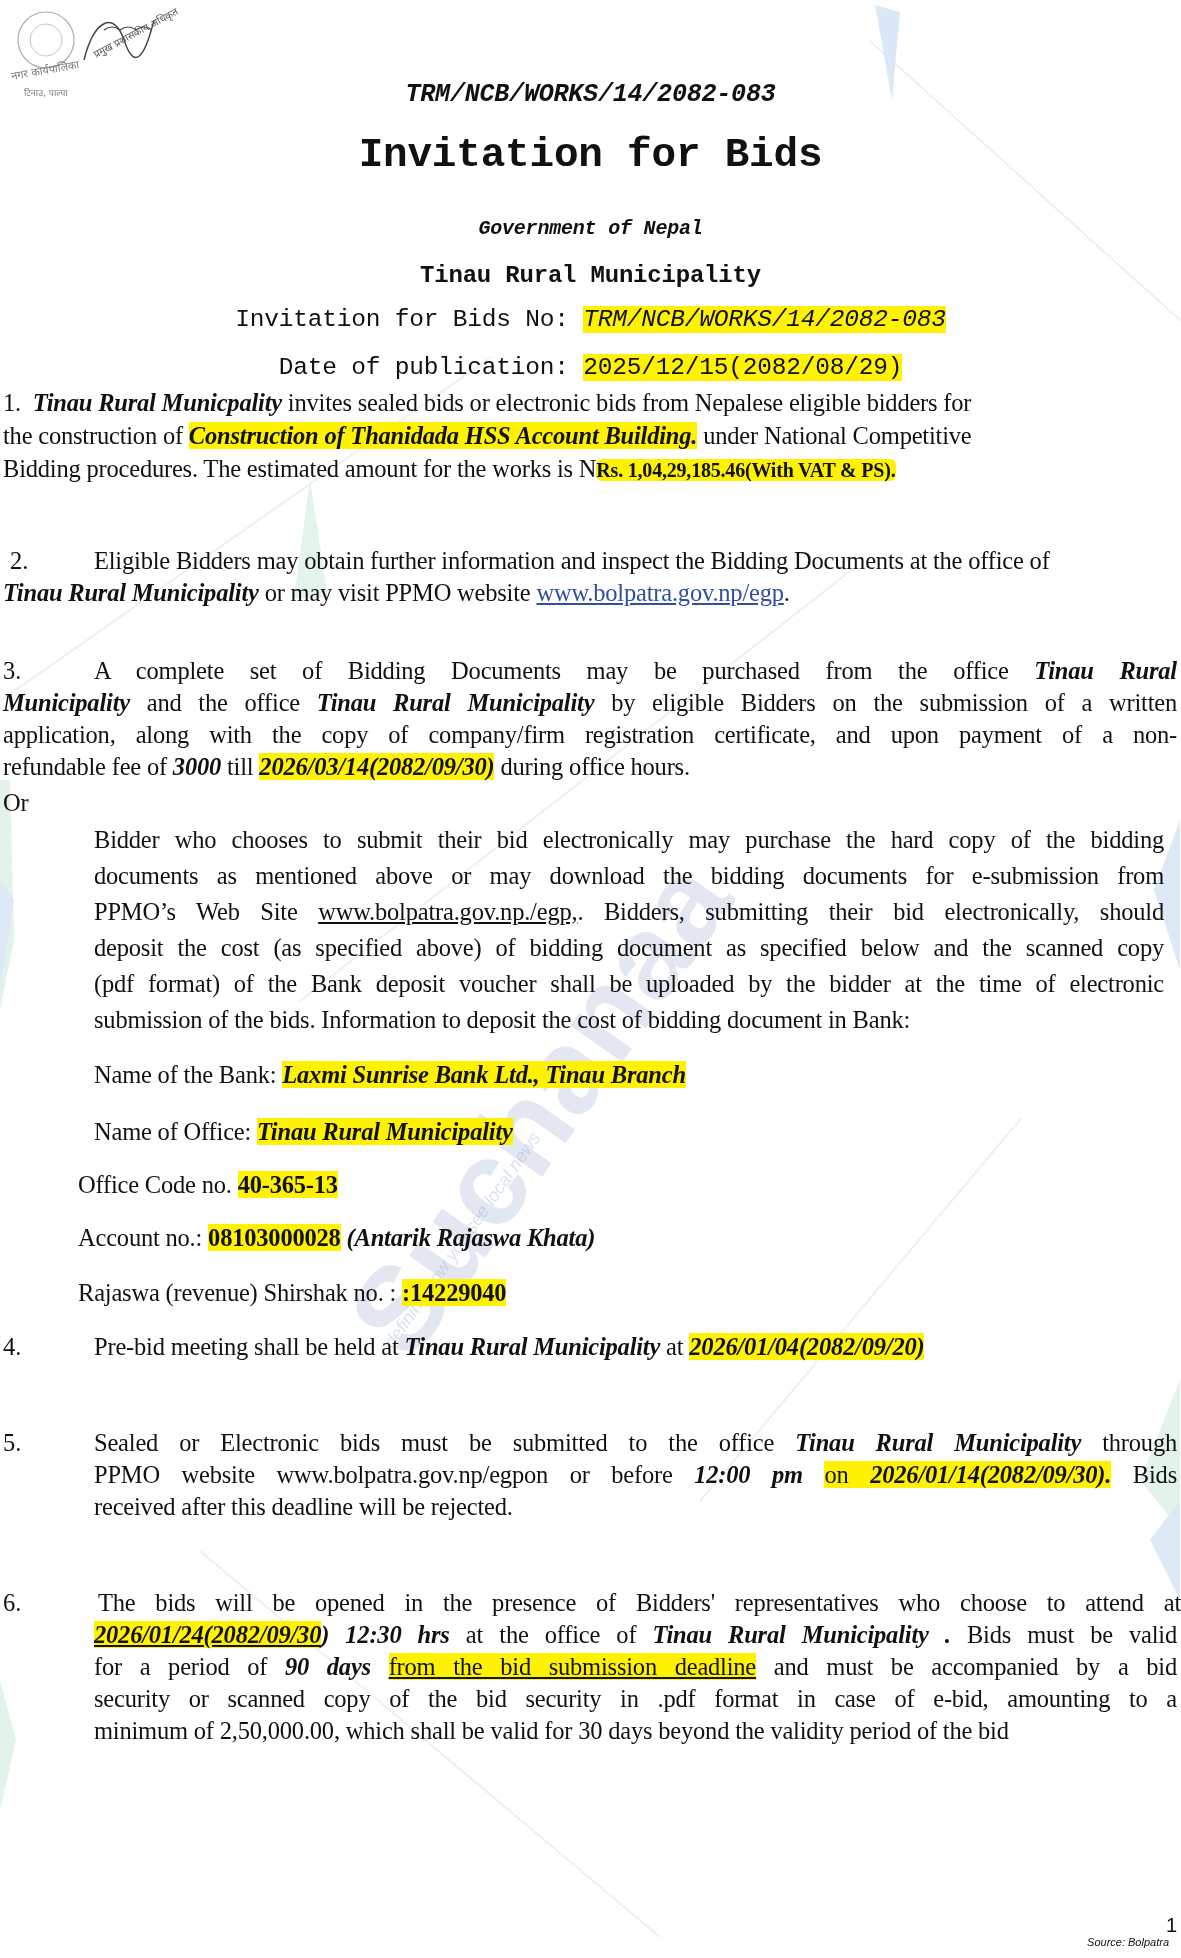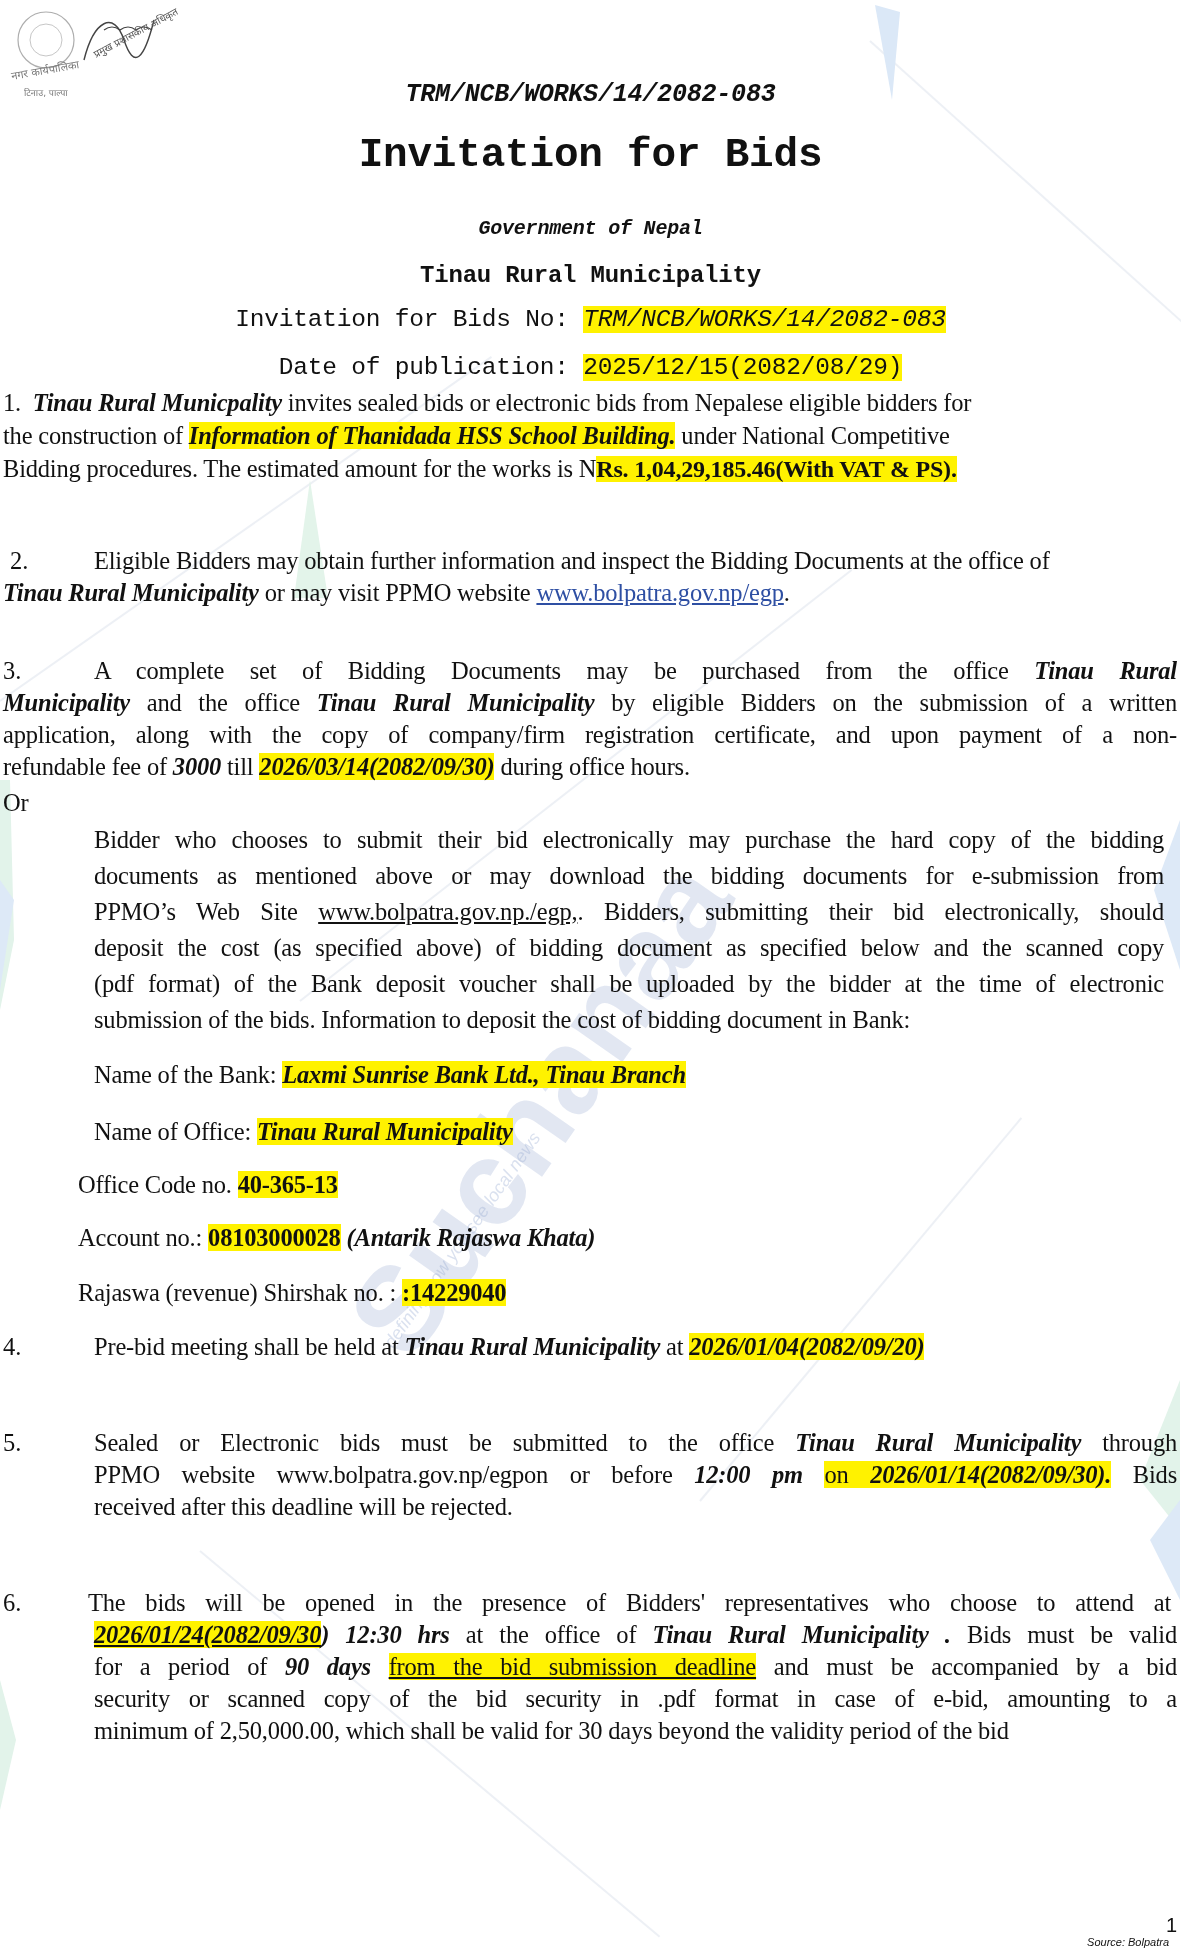--- a/index.html
+++ b/index.html
@@ -80,24 +80,24 @@
   <span>Invitation for Bids No: </span><span class="hl i">TRM/NCB/WORKS/14/2082-083</span>
 </div>
 <div class="line center" style="top:353px;">
   <span>Date of publication: </span><span class="hl">2025/12/15(2082/08/29)</span>
 </div>
 
 <div class="line" style="left:3px;top:388px;">
   <span>1.</span>&nbsp; <span class="bi">Tinau Rural Municpality</span><span> invites sealed bids or electronic bids from Nepalese eligible bidders   for</span>
 </div>
 <div class="line" style="left:3px;top:421px;">
-  <span>the construction of </span><span class="hl bi">Information of Thanidada HSS School Building.</span><span> under National Competitive</span>
+  <span>the construction of </span><span class="hl bi">Construction of Thanidada HSS Account Building.</span><span> under National Competitive</span>
 </div>
 <div class="line" style="left:3px;top:454px;">
-  <span>Bidding procedures. The estimated amount for the works is N</span><span class="hl b" style="font-size:24px;">Rs. 1,04,29,185.46(With VAT &amp; PS).</span>
+  <span>Bidding procedures. The estimated amount for the works is N</span><span class="hl b" style="font-size:20px;border-radius:6px;">Rs. 1,04,29,185.46(With VAT &amp; PS).</span>
 </div>
 
 <div class="num" style="left:10px;top:546px;">2.</div>
 <div class="line" style="left:94px;top:546px;">Eligible Bidders may obtain further information and inspect the Bidding Documents at the office of</div>
 <div class="line" style="left:3px;top:578px;">
   <span class="bi">Tinau Rural Municipality</span><span> or may visit PPMO website </span><a class="link">www.bolpatra.gov.np/egp</a><span>.</span>
 </div>
 
 <div class="num" style="left:3px;top:656px;">3.</div>
 <div class="line justify" style="left:94px;top:656px;width:1083px;">
@@ -145,21 +145,21 @@
 <div class="num" style="left:3px;top:1428px;">5.</div>
 <div class="line justify" style="left:94px;top:1428px;width:1083px;">
   <span>Sealed or Electronic bids must be submitted to the office </span><span class="bi">Tinau Rural Municipality</span><span> through</span>
 </div>
 <div class="line justify" style="left:94px;top:1460px;width:1083px;">
   <span>PPMO website www.bolpatra.gov.np/egpon or before </span><span class="bi">12:00 pm</span><span> </span><span class="hl"><span>on </span><span class="bi">2026/01/14(2082/09/30).</span></span><span> Bids</span>
 </div>
 <div class="line" style="left:94px;top:1492px;">received after this deadline will be rejected.</div>
 
 <div class="num" style="left:3px;top:1588px;">6.</div>
-<div class="line justify" style="left:88px;top:1588px;width:1083px;">The bids will be opened in the presence of Bidders' representatives who choose to attend at</div>
+<div class="line justify" style="left:98px;top:1588px;width:1083px;">The bids will be opened in the presence of Bidders' representatives who choose to attend at</div>
 <div class="line justify" style="left:94px;top:1620px;width:1083px;">
   <span class="hl bi ul">2026/01/24(2082/09/30</span><span class="bi">)</span><span class="bi"> 12:30 hrs</span><span> at the office of </span><span class="bi">Tinau Rural Municipality .</span><span> Bids must be valid</span>
 </div>
 <div class="line justify" style="left:94px;top:1652px;width:1083px;">
   <span>for a period of </span><span class="bi">90 days</span><span> </span><span class="hl ul">from the bid submission deadline</span><span> and must be accompanied by a bid</span>
 </div>
 <div class="line justify" style="left:94px;top:1684px;width:1083px;">security or scanned copy of the bid security in .pdf format in case of e-bid, amounting to a</div>
 <div class="line" style="left:94px;top:1716px;">minimum of 2,50,000.00, which shall be valid for 30 days beyond the validity period of the bid</div>
 
 <div style="position:absolute;right:4px;top:1914px;font-family:'Liberation Sans',sans-serif;font-size:20px;">1</div>

